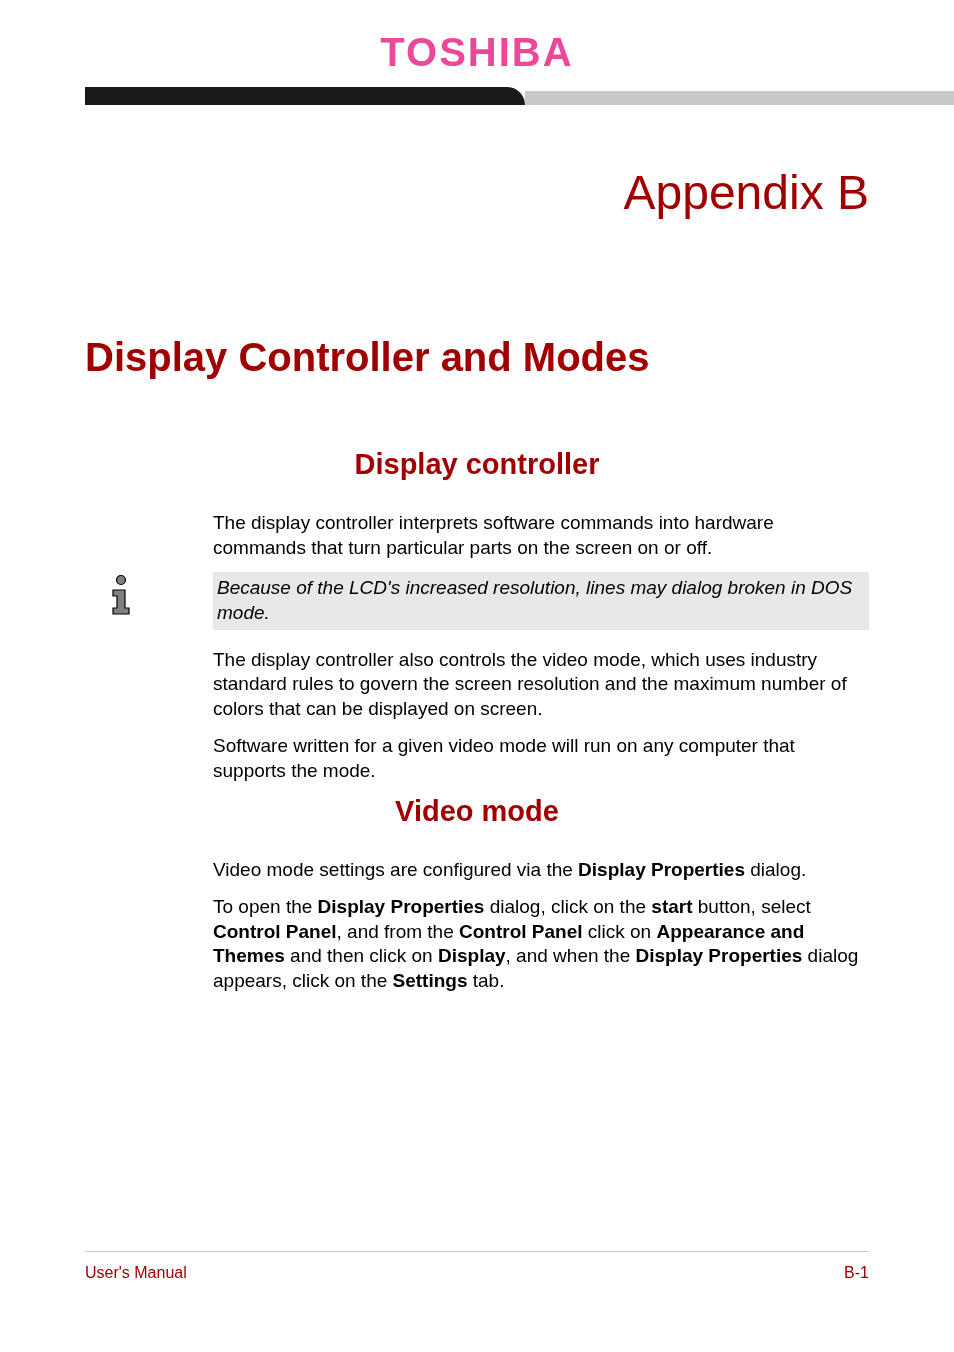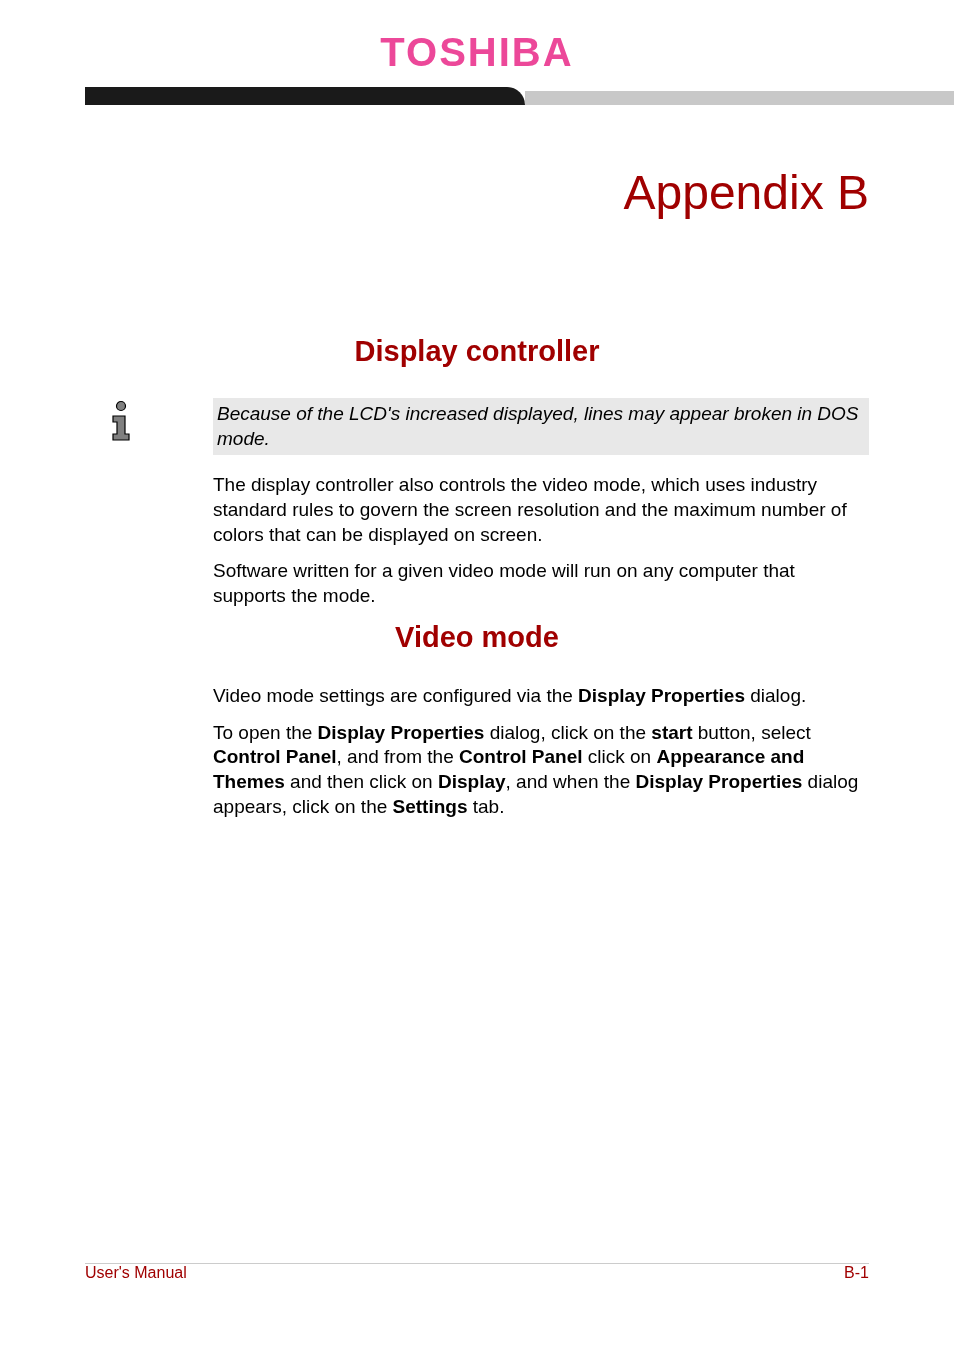--- a/index.html
+++ b/index.html
@@ -102,21 +102,21 @@
       padding: 4px 8px 4px 4px;
     }
     .section-gap {
     }
     .footer {
       position: absolute;
       bottom: 70px;
       left: 85px;
       right: 85px;
       border-top: 1px solid #ccc;
-      padding-top: 0;
+      padding-top: 12px;
       display: flex;
       justify-content: space-between;
       font-size: 16px;
       color: #a00000;
       gap: 12px;
     }
     .bold {
       font-weight: bold;
     }
     .info-icon-svg {
@@ -131,32 +131,34 @@
   <div class="header-logo">TOSHIBA</div>
 
   <div class="header-bar">
     <div class="bar-white"></div>
     <div class="bar-dark"></div>
     <div class="bar-gray"></div>
   </div>
 
   <div class="appendix-title">Appendix B</div>
 
+  <h1 class="main-heading">Display Controller and Modes</h1>
 
   <h2 class="section-heading">Display controller</h2>
 
+  <p class="body-text">The display controller interprets software commands into hardware commands that turn particular parts on the screen on or off.</p>
 
   <div class="note-block">
     <div class="note-icon">
       <svg class="info-icon-svg" viewBox="0 0 36 42">
         <circle cx="18" cy="6" r="4.5" fill="#808080" stroke="#000" stroke-width="1.2"></circle>
         <path d="M 10 16 L 22 16 L 22 34 L 26 34 L 26 40 L 10 40 L 10 34 L 14 34 L 14 22 L 10 22 Z" fill="#808080" stroke="#000" stroke-width="1.2"></path>
       </svg>
     </div>
-    <div class="note-text">Because of the LCD's increased displayed, lines may appear broken in DOS mode.</div>
+    <div class="note-text">Because of the LCD's increased resolution, lines may dialog broken in DOS mode.</div>
   </div>
 
   <p class="body-text">The display controller also controls the video mode, which uses industry standard rules to govern the screen resolution and the maximum number of colors that can be displayed on screen.</p>
   <p class="body-text">Software written for a given video mode will run on any computer that supports the mode.</p>
 
   <h2 class="section-heading section-gap">Video mode</h2>
 
   <p class="body-text">
     <span>Video mode settings are configured via the </span><span class="bold">Display Properties</span><span> dialog.</span>
   </p>

